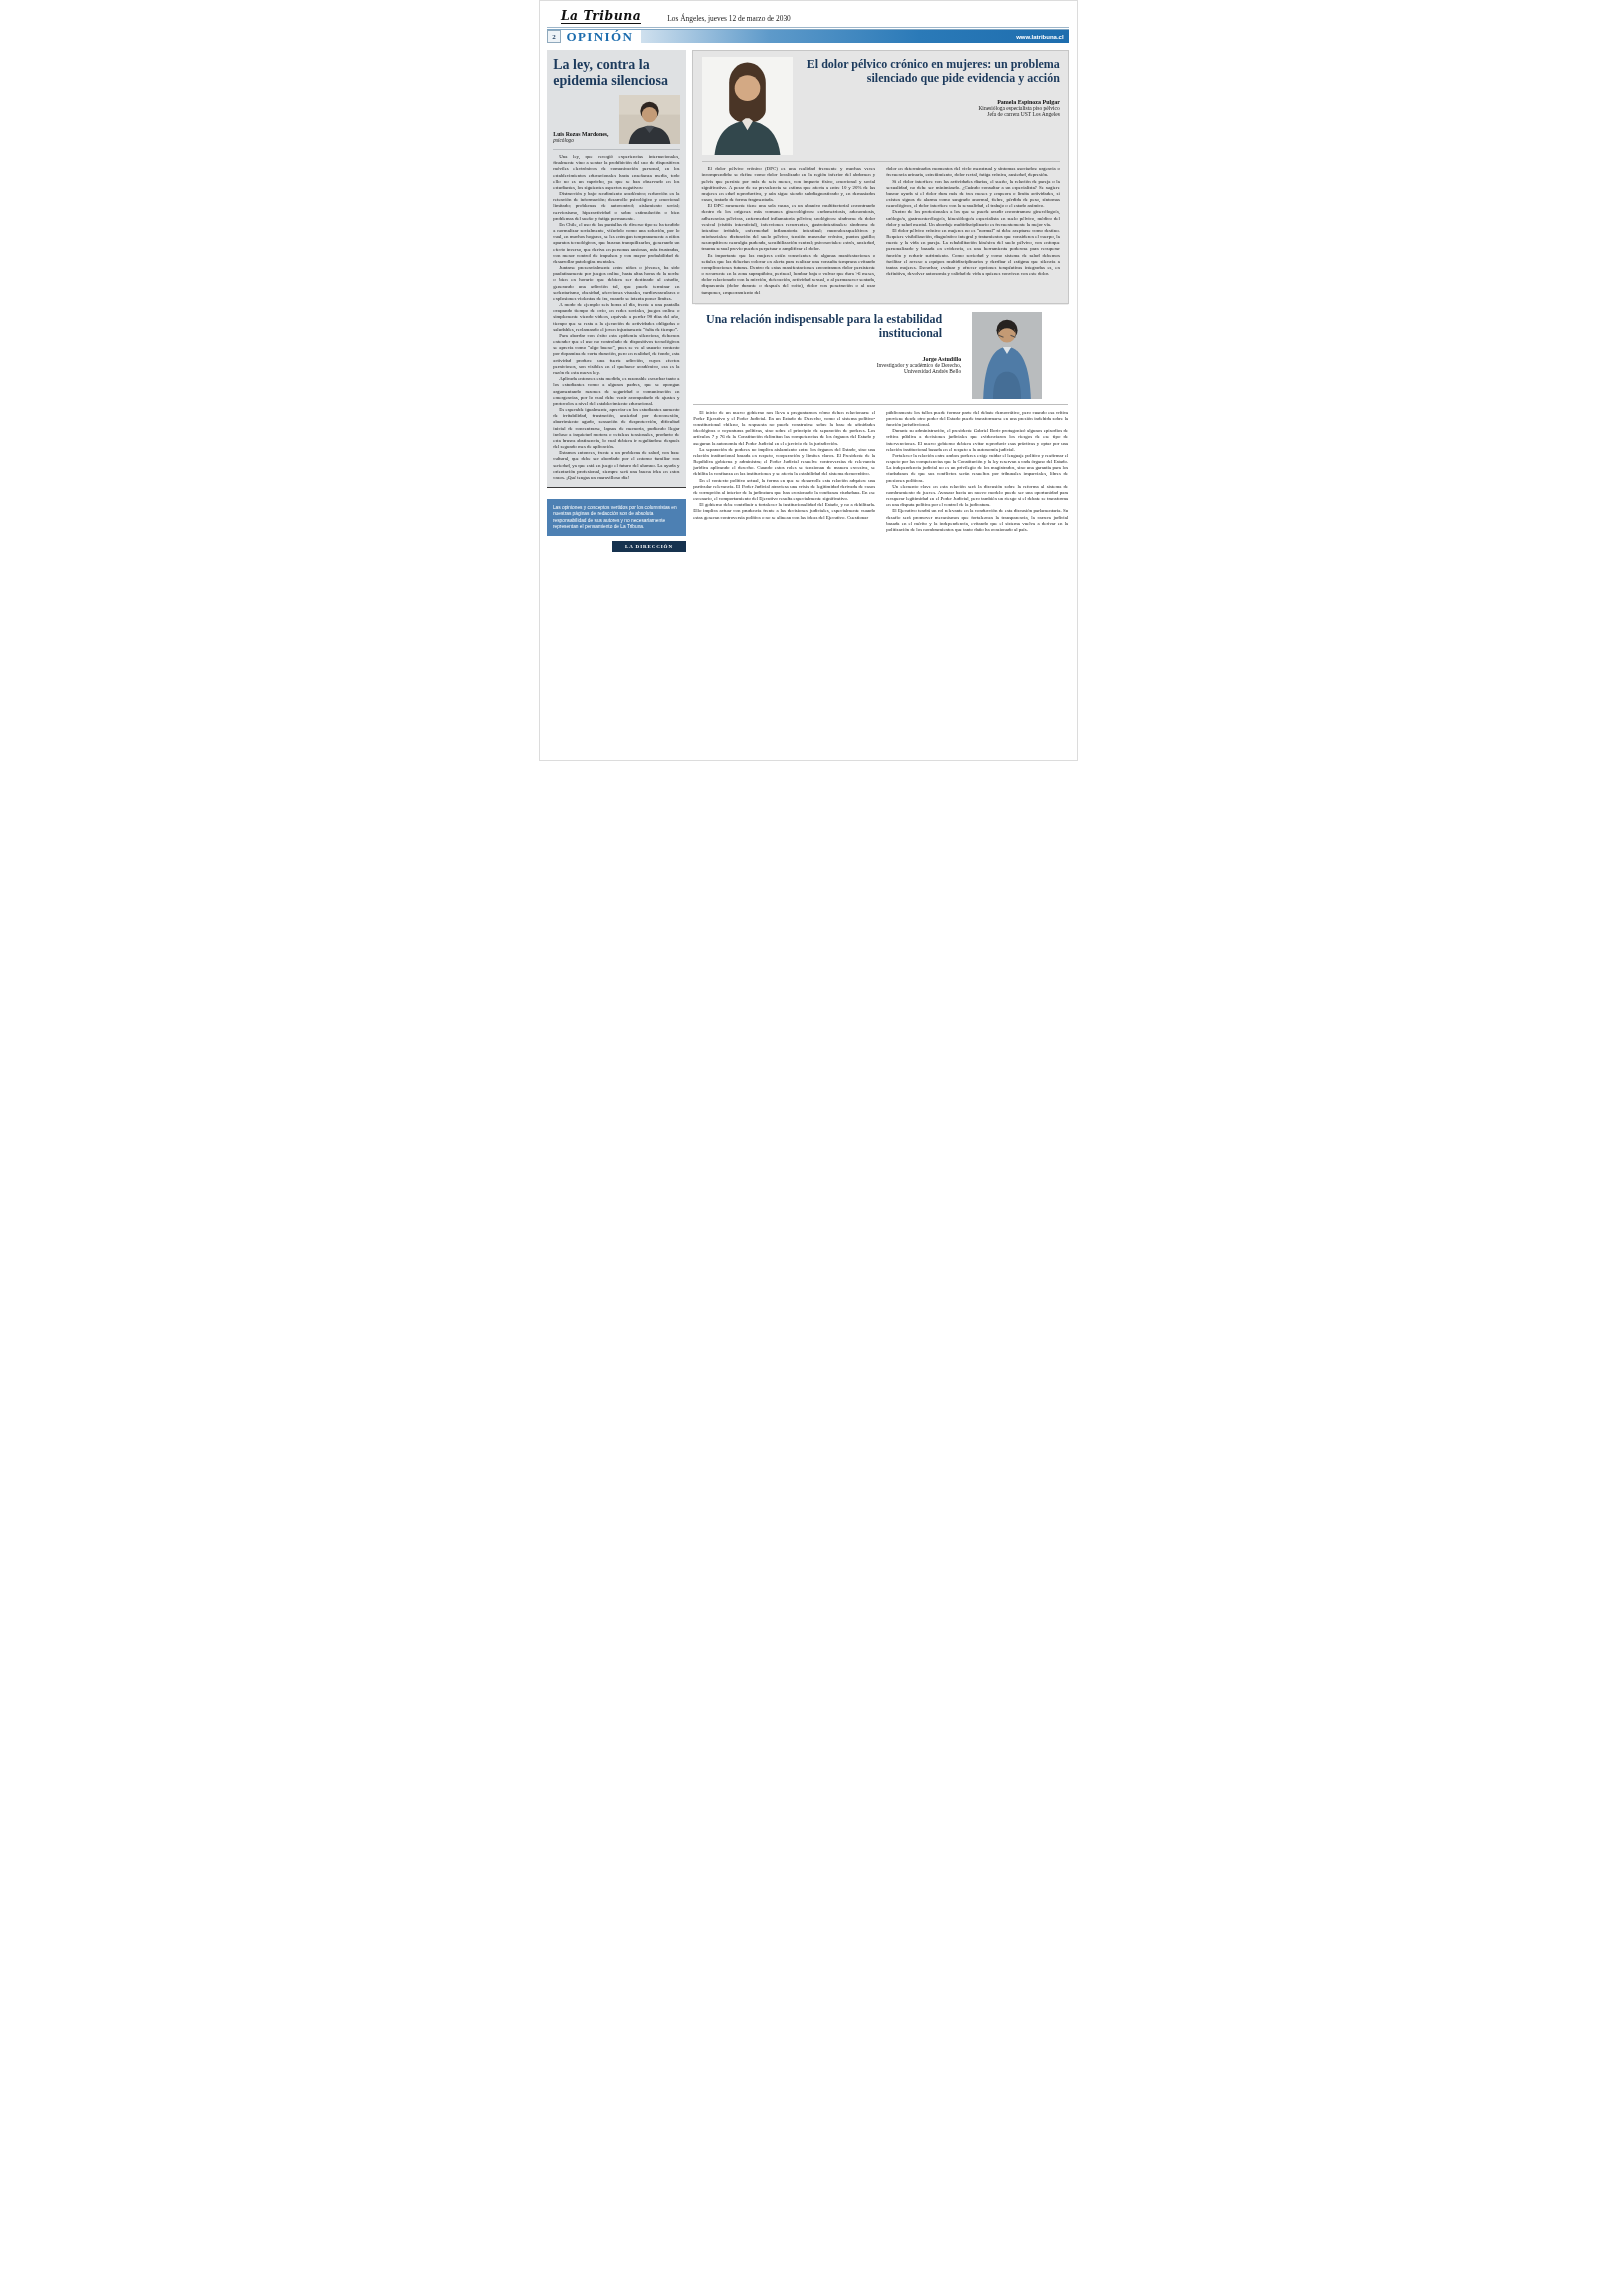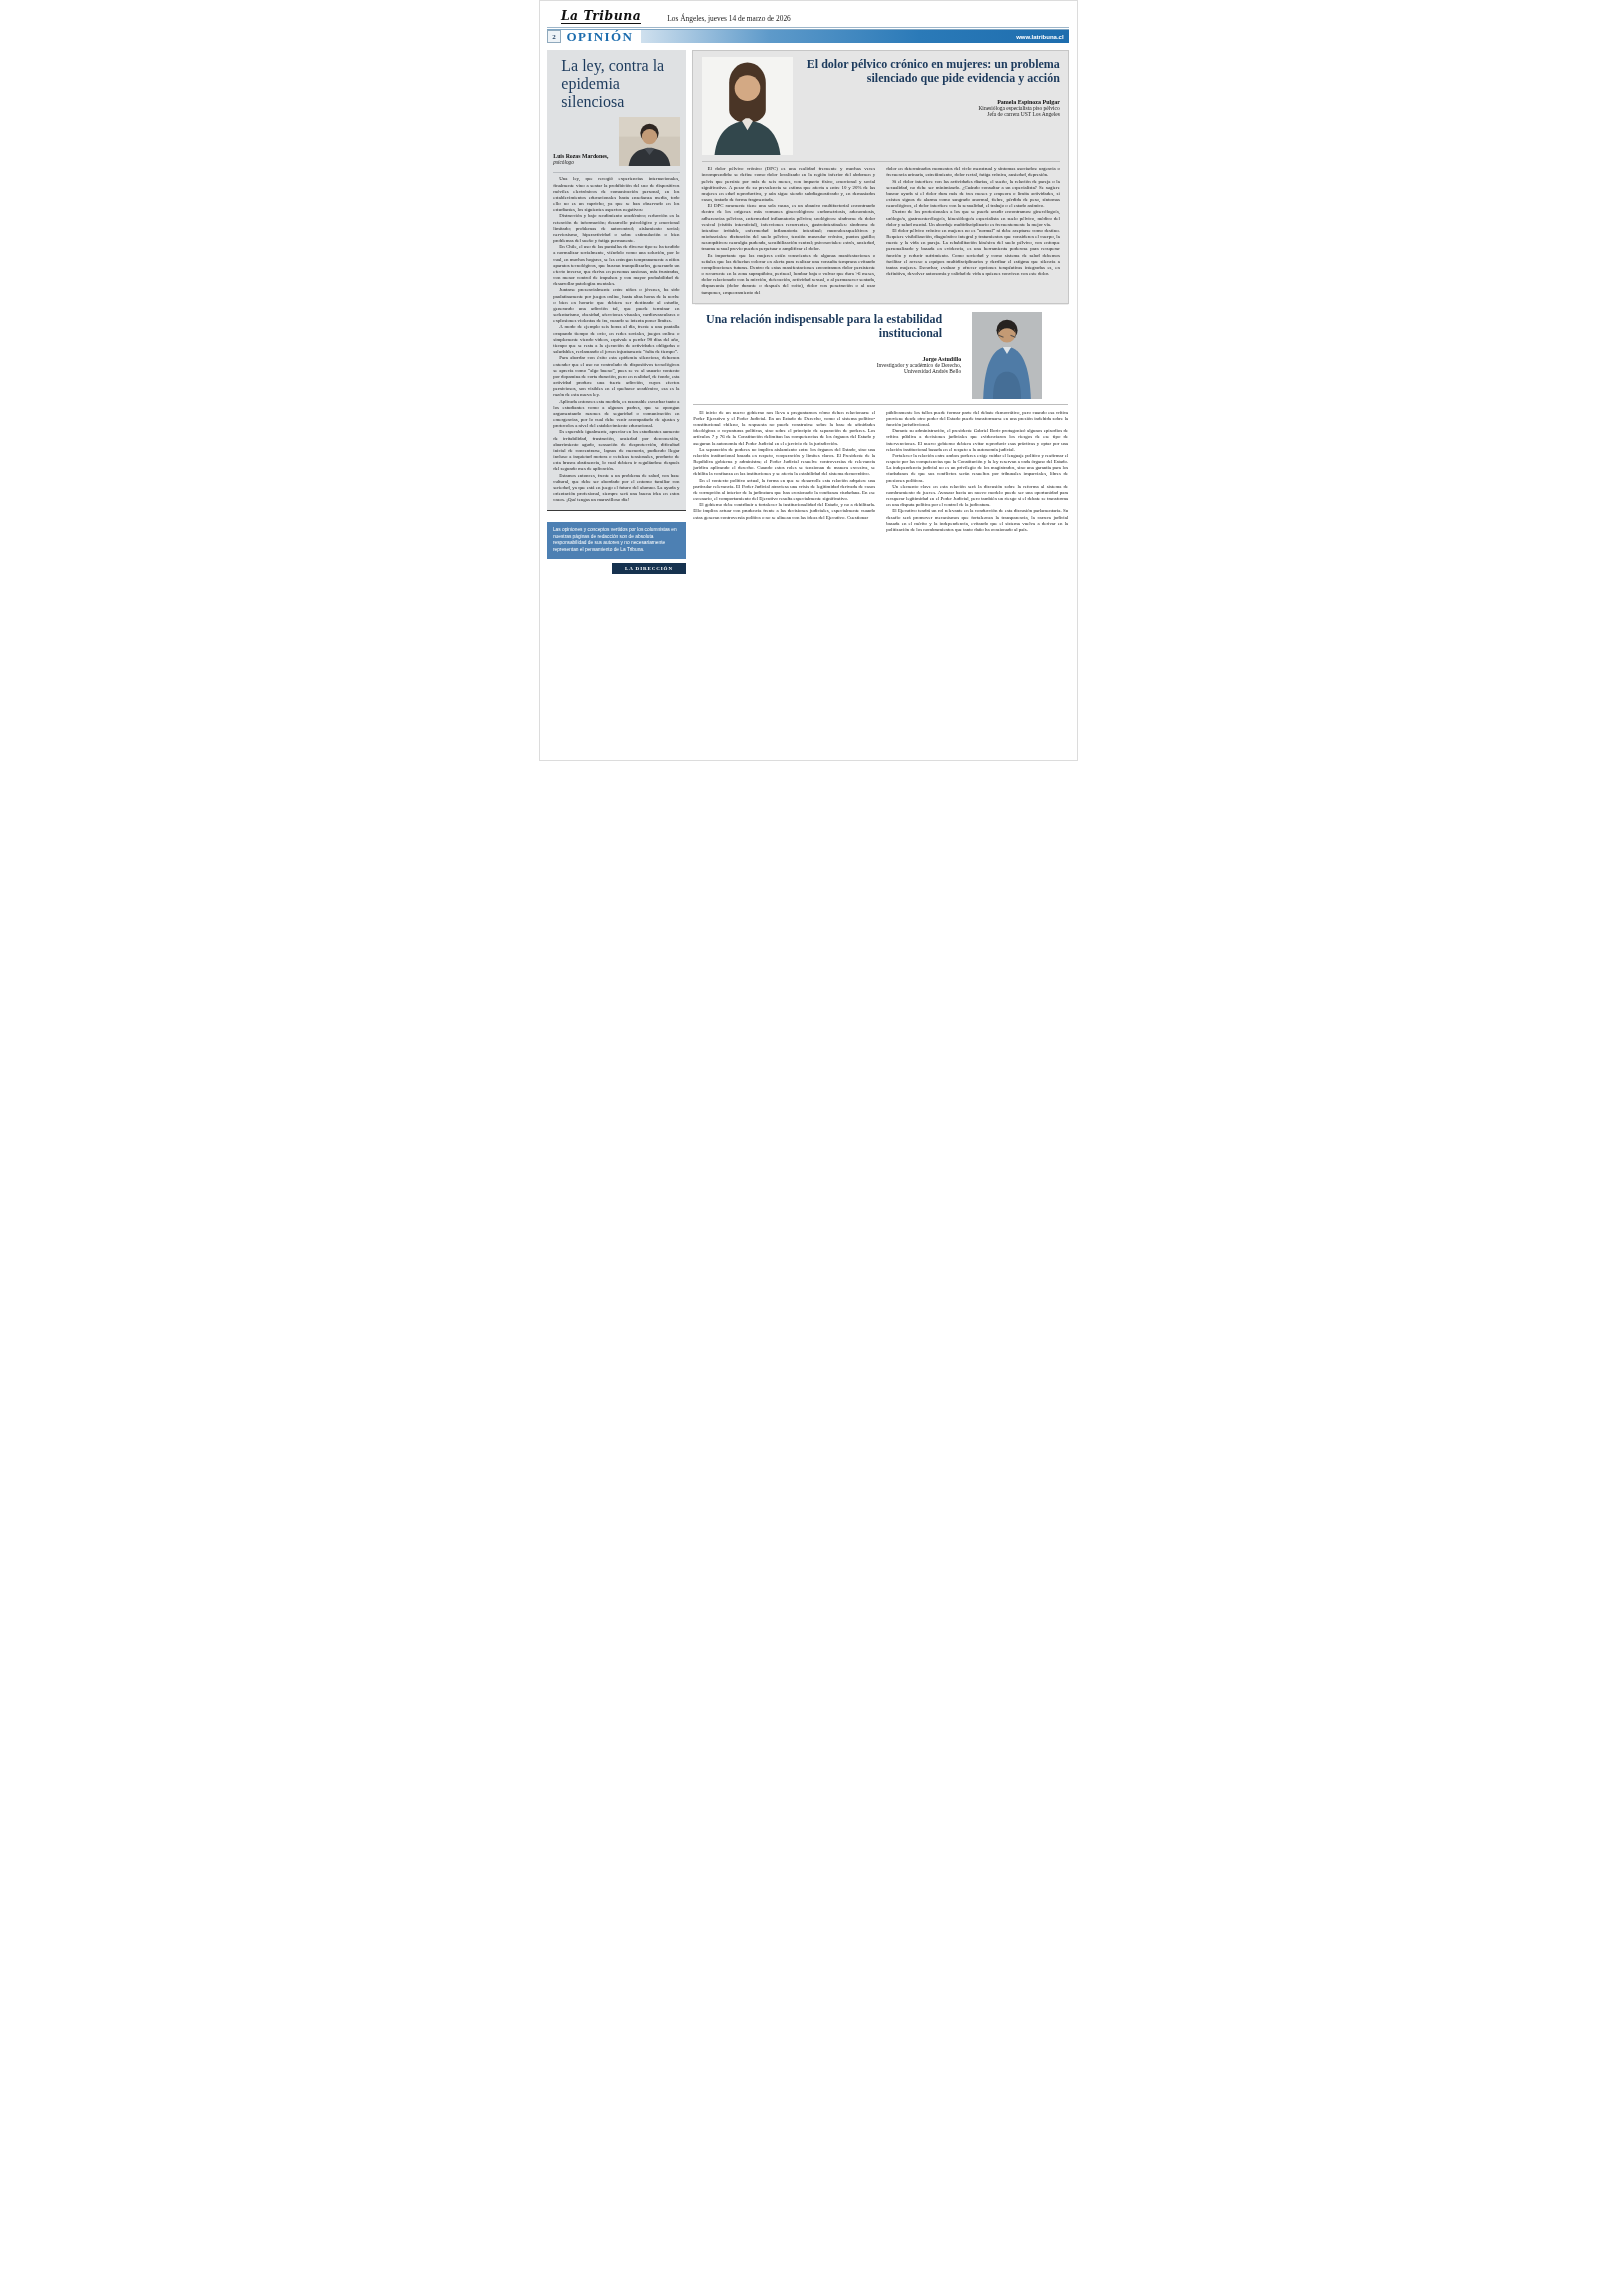--- a/index.html
+++ b/index.html
@@ -20,21 +20,21 @@
   .band-bar { flex:1; background:linear-gradient(to right, #cfe0ee 0%, #5e9aca 30%, #2b7ab8 65%, #1d6dae 100%); display:flex; align-items:center; justify-content:flex-end; }
   .site { color:#ffffff; font-family:"Liberation Sans", sans-serif; font-weight:bold; font-size:6px; padding-right:5.5px; }
 
   
   .content { display:flex; gap:6.4px; margin-top:6.4px; }
   .left-col { width:139px; flex:none; }
   .right-col { flex:1; min-width:0; }
 
   
   .left-article { background:#dfe1e3; padding:7.4px 6.4px 6.4px 6.4px; border-bottom:0.9px solid #3a3a3a; }
-  .left-title { color:#1c3a5c; font-size:16px; line-height:1.12; font-weight:normal; margin-bottom:6.4px;margin-left:8px; }
+  .left-title { color:#1c3a5c; font-size:14px; line-height:1.12; font-weight:bold; margin-bottom:6.4px; }
   .author-photo-row { display:flex; align-items:flex-end; gap:3.7px; margin-bottom:5.5px; }
   .author-block-left { flex:1; padding-bottom:0.9px; }
   .author-name { font-weight:bold; font-size:5.8px; color:#111; }
   .author-role { font-style:italic; font-size:5.3px; color:#222; }
   .photo { flex:none; overflow:hidden; background:#ccc; }
   .photo svg { display:block; width:100%; height:100%; }
   .photo-left { width:61px; height:49px; }
 
   .body-text p { font-size:4.9px; line-height:1.26; text-align:justify; text-indent:6px; hyphens:auto; color:#161616; }
   .left-body { border-top:0.5px solid #b8bcc0; padding-top:3.7px; }
@@ -70,21 +70,21 @@
   .photo-judicial { width:70px; height:87px; margin-left:11px; margin-right:26px; }
 </style>
 </head>
 <body>
 
 <div class="page">
 
   <header>
     <div class="masthead-row">
       <div class="logo">La Tribuna</div>
-      <div class="dateline">Los Ángeles, jueves 14 de marzo de 2026</div>
+      <div class="dateline">Los Ángeles, jueves 12 de marzo de 2030</div>
     </div>
     <div class="section-band">
       <div class="page-num">2</div>
       <div class="section-label">OPINIÓN</div>
       <div class="band-bar">
         <span class="site">www.latribuna.cl</span>
       </div>
     </div>
   </header>
 

